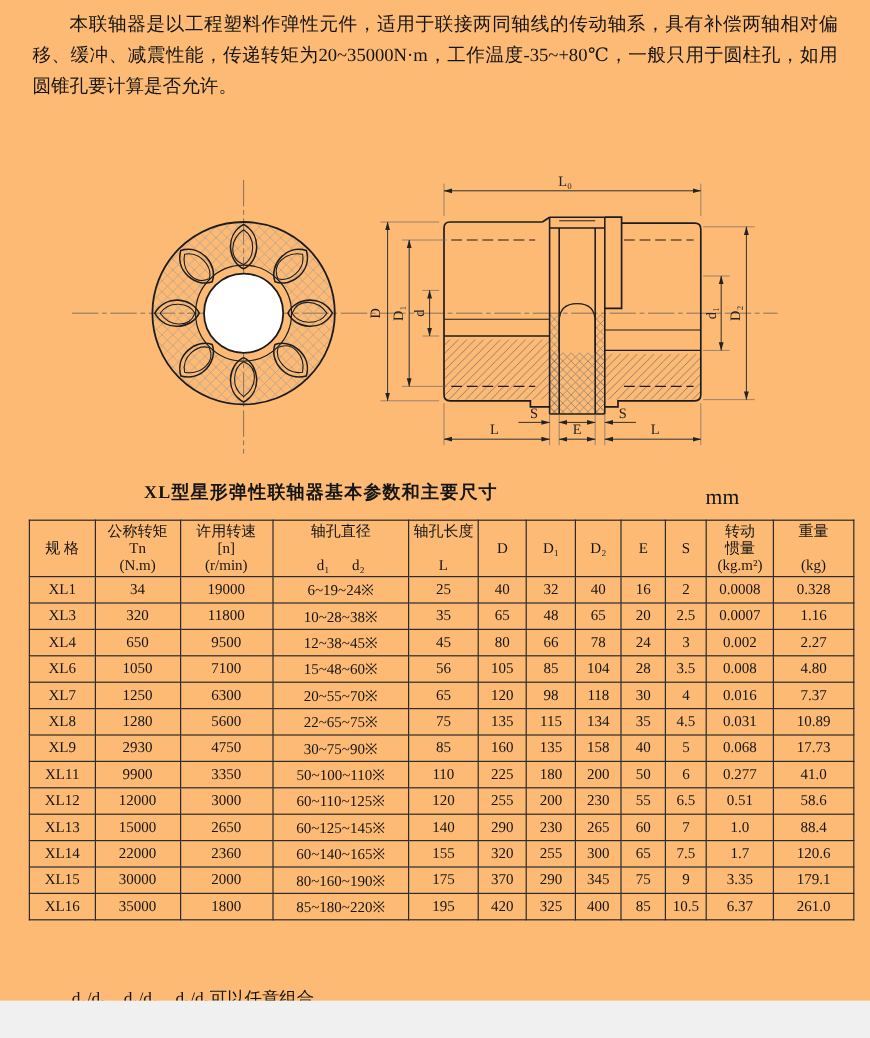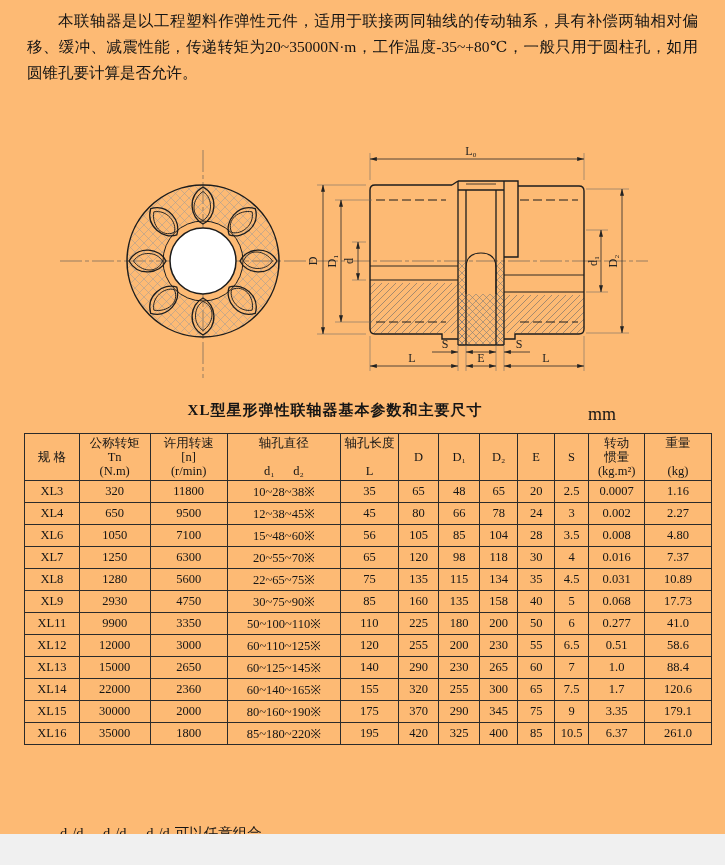--- a/index.html
+++ b/index.html
@@ -9,21 +9,21 @@
     overflow:hidden;
     padding-left:48px;
   }
   .intro{
     position:absolute;top:8px;left:27px;width:671px;
     font-size:15.5px;line-height:26px;text-align:justify;text-indent:2em;
     color:#141414;
   }
   .drawing{position:absolute;top:140px;left:0;}
   .tbl-title{
-    position:absolute;top:401px;left:120px;width:430px;text-align:center;
+    position:absolute;top:401px;left:120px;width:430px;text-align:left;
     font-size:15px;font-weight:bold;letter-spacing:1px;color:#151515;
   }
   .unit{
     position:absolute;top:404px;left:588px;font-size:18px;color:#151515;
   }
   table.spec{
     position:absolute;top:433px;left:24px;width:688px;
     border-collapse:collapse;table-layout:fixed;
     font-size:12.5px;color:#151515;
   }
@@ -217,20 +217,34 @@
         <th class="ml">转动
 惯量
 (kg.m²)</th>
         <th class="ml">重量
 
 (kg)</th>
       </tr>
     </thead>
     <tbody>
         <tr>
+          <td>XL1</td>
+          <td>34</td>
+          <td>19000</td>
+          <td>6~19~24※</td>
+          <td>25</td>
+          <td>40</td>
+          <td>32</td>
+          <td>40</td>
+          <td>16</td>
+          <td>2</td>
+          <td>0.0008</td>
+          <td>0.328</td>
+        </tr>
+        <tr>
           <td>XL3</td>
           <td>320</td>
           <td>11800</td>
           <td>10~28~38※</td>
           <td>35</td>
           <td>65</td>
           <td>48</td>
           <td>65</td>
           <td>20</td>
           <td>2.5</td>

